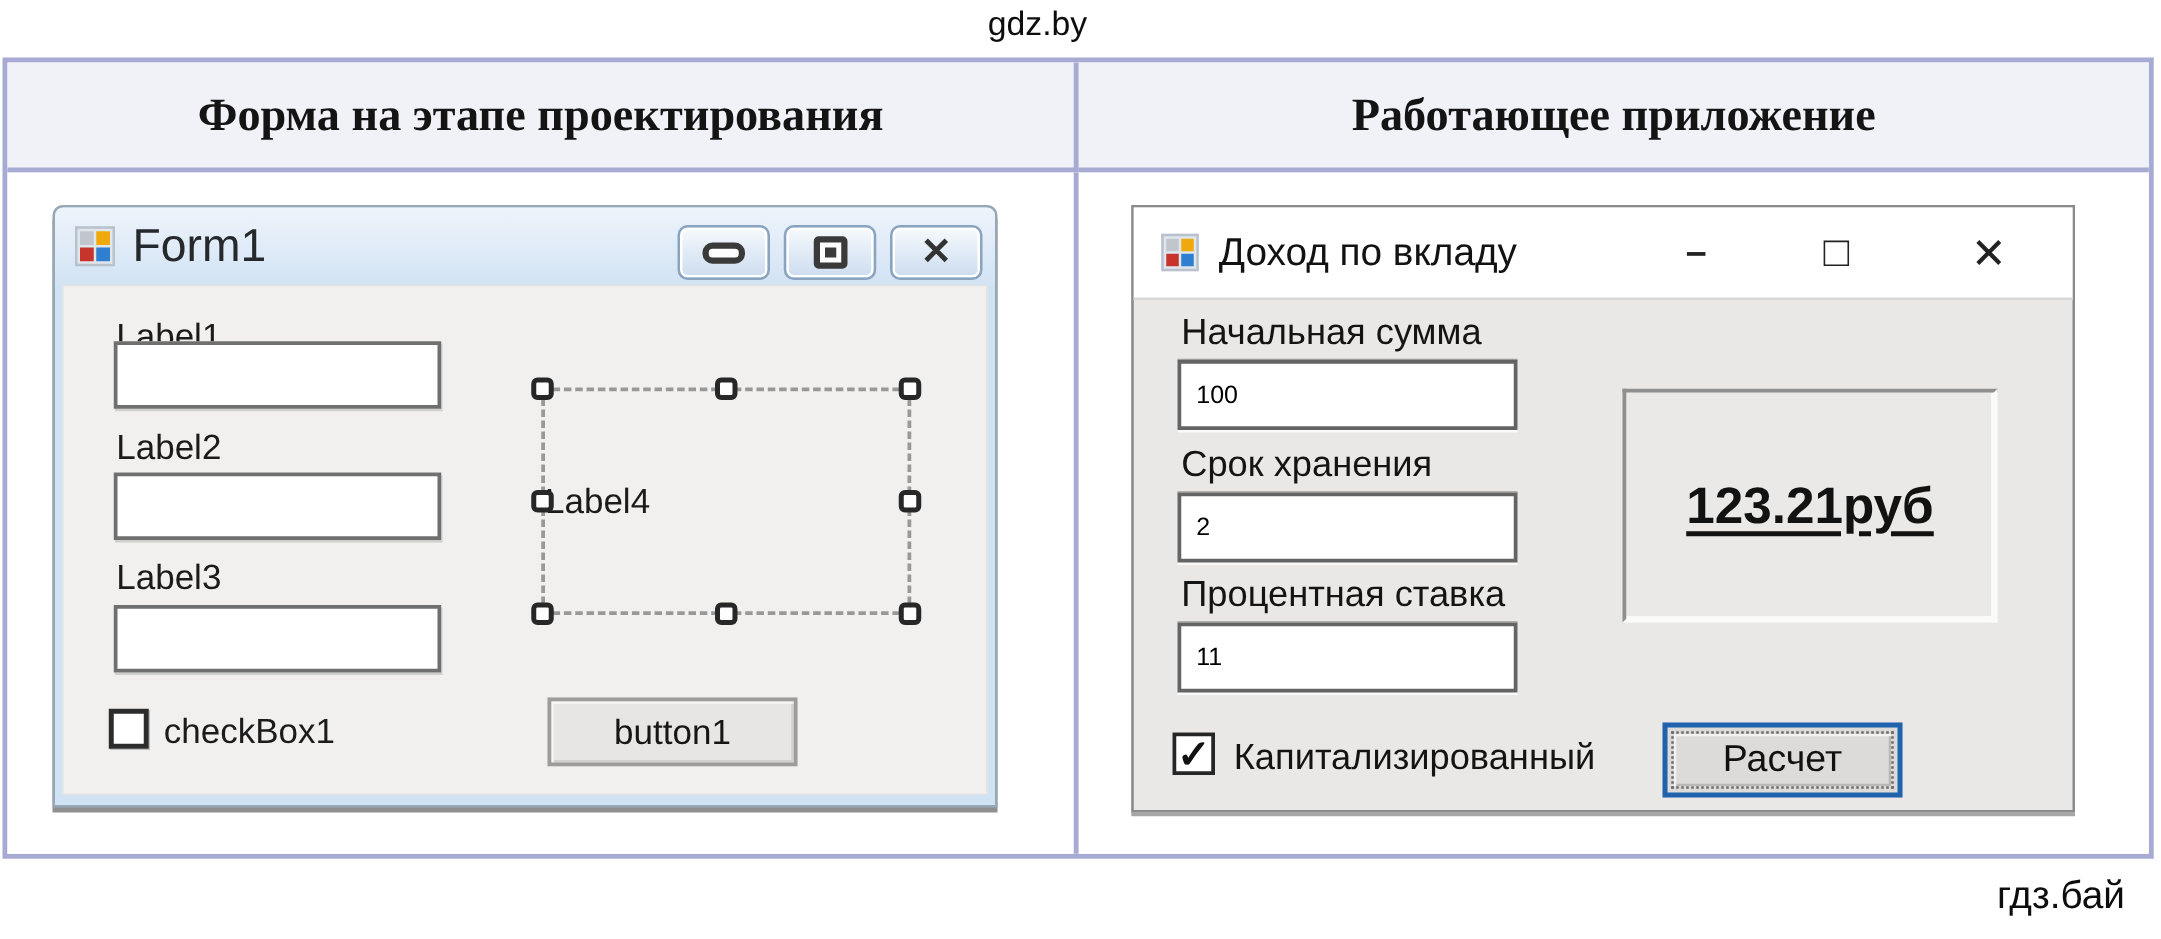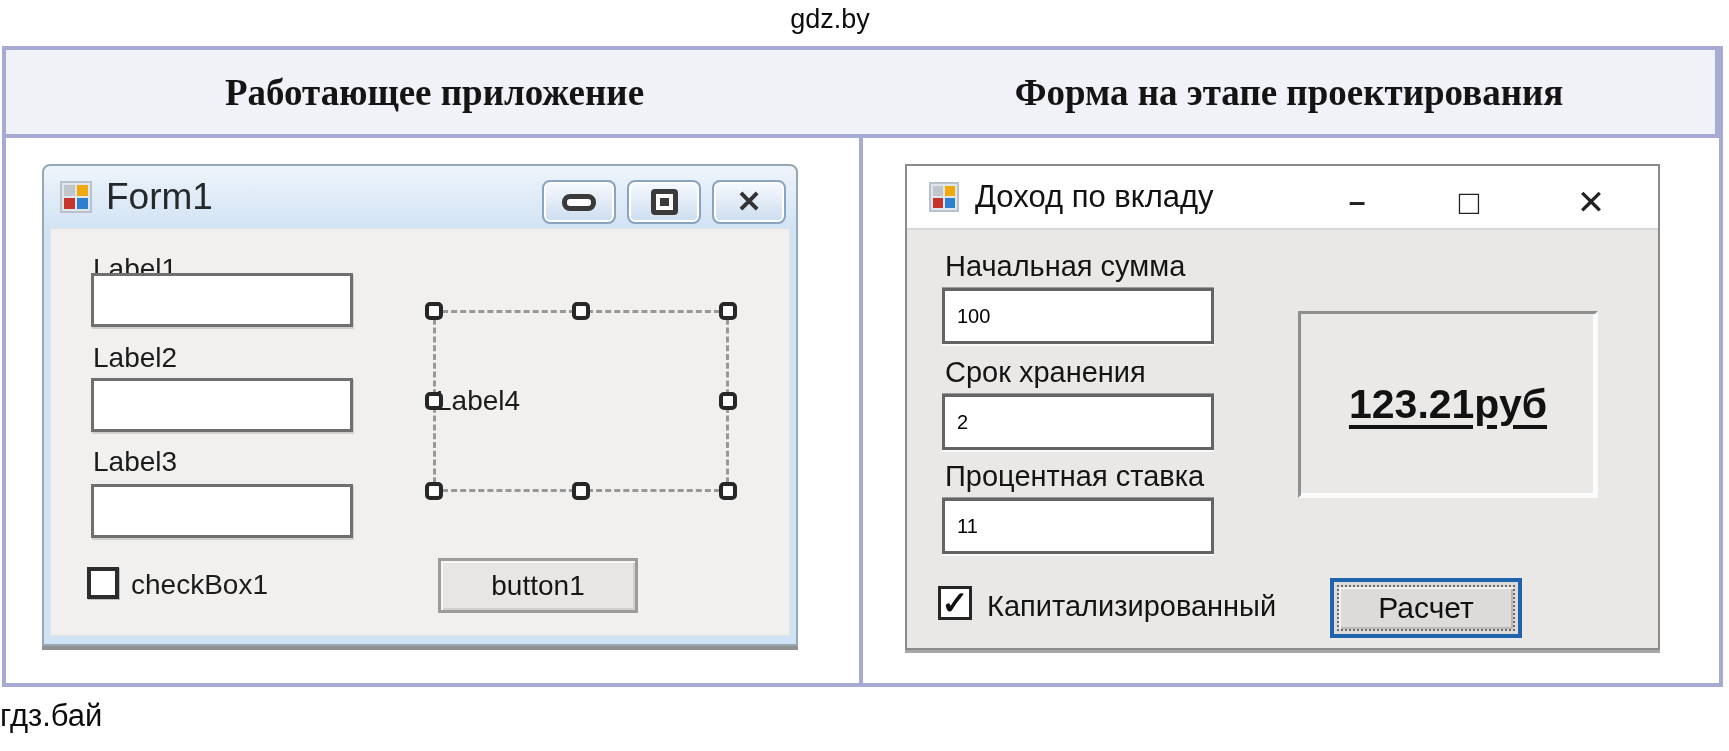--- a/index.html
+++ b/index.html
@@ -3,21 +3,21 @@
 <meta charset="utf-8">
 <style>
   * { margin:0; padding:0; box-sizing:border-box; }
   html,body { width:1729px; height:751px; background:#ffffff; overflow:hidden;
               font-family:"Liberation Sans", sans-serif; }
   .page { position:relative; width:1729px; height:751px; background:#fff; }
 
   
   .wm-top { position:absolute; top:4px; left:0; width:1660px; text-align:center;
             font-size:27px; color:#0d0d0d; }
-  .wm-bottom { position:absolute; top:698px; left:0; width:1700px; text-align:left;
+  .wm-bottom { position:absolute; top:698px; left:0; width:1700px; text-align:right;
                font-size:31px; color:#0d0d0d; }
 
   
   .tbl { position:absolute; left:2px; top:46px; width:1721px; height:641px;
          border:4px solid #a7aad3; display:grid;
          grid-template-columns:857px 1fr; grid-template-rows:88px 1fr; background:#fff; }
   .hcell { background:#f1f1f8; border-bottom:4px solid #a7aad3;
            display:flex; align-items:center; justify-content:center;
            font-family:"Liberation Serif", serif; font-size:37px; font-weight:600; color:#141414; }
   .cl { border-right:4px solid #a7aad3; }
@@ -67,21 +67,21 @@
   .sel .stext { font-size:28px; color:#1b1b1b; }
   .hndl { position:absolute; width:18px; height:18px; background:#fdfdfd;
           border:4px solid #272727; border-radius:5px; }
   .h-tl{left:-11px;top:-11px;} .h-tc{left:calc(50% - 9px);top:-11px;} .h-tr{right:-11px;top:-11px;}
   .h-ml{left:-11px;top:calc(50% - 9px);} .h-mr{right:-11px;top:calc(50% - 9px);}
   .h-bl{left:-11px;bottom:-11px;} .h-bc{left:calc(50% - 9px);bottom:-11px;} .h-br{right:-11px;bottom:-11px;}
 
   
   .rwin { position:absolute; left:42px; top:26px; width:755px; height:486px;
           background:#e9e8e6; border:2px solid #8b8b8b; box-shadow:0 3px 0 #a6a6a6; }
-  .rwin .tbar { position:relative; height:64px; background:#ffffff;
+  .rwin .tbar { position:relative; height:74px; background:#ffffff;
                 border-bottom:2px solid #d8d8d8; display:flex; align-items:center; }
   .rwin .appicon { margin-left:22px; width:30px; height:30px; }
   .rwin .ttl { margin-left:16px; font-size:31px; color:#121212; }
   .sysglyph { position:absolute; top:0; height:72px; width:50px; display:flex;
               align-items:center; justify-content:center; font-size:34px; color:#222; }
   .sg-min { left:425px; font-weight:bold; font-size:30px; }
   .sg-max { left:537px; }
   .sg-close { left:659px; }
   .rlabel { position:absolute; font-size:29px; color:#141414; }
   .rtb { position:absolute; width:272px; height:56px; background:#fff;
@@ -107,22 +107,22 @@
           font-family:"Liberation Sans", sans-serif; }
 </style>
 </head>
 <body>
 
 <div class="page">
 
   <div class="wm-top">gdz.by</div>
 
   <div class="tbl">
+    <div class="hcell cl">Форма на этапе проектирования</div>
     <div class="hcell">Работающее приложение</div>
-    <div class="hcell cl">Форма на этапе проектирования</div>
 
     <div class="bcell cl">
       <div class="dwin">
         <div class="tbar">
           <div class="appicon">
             <i class="ai-tl"></i>
               <i class="ai-tr"></i>
               <i class="ai-bl"></i>
               <i class="ai-br"></i>
           </div>

